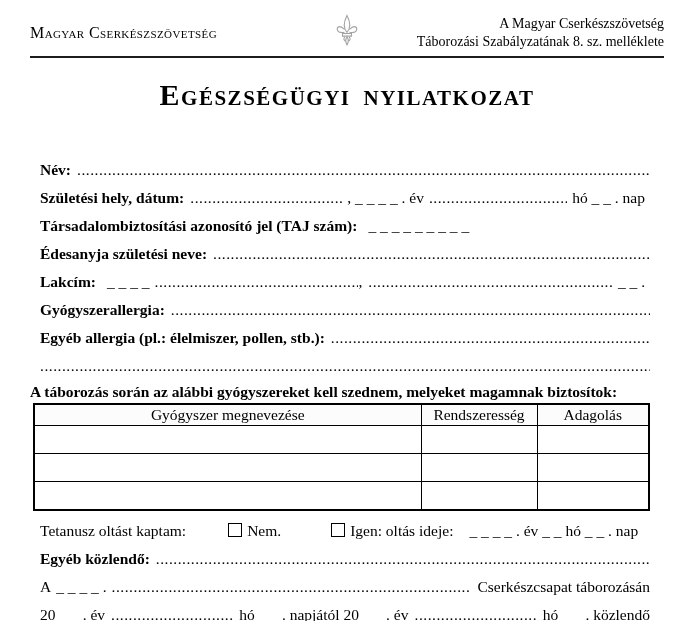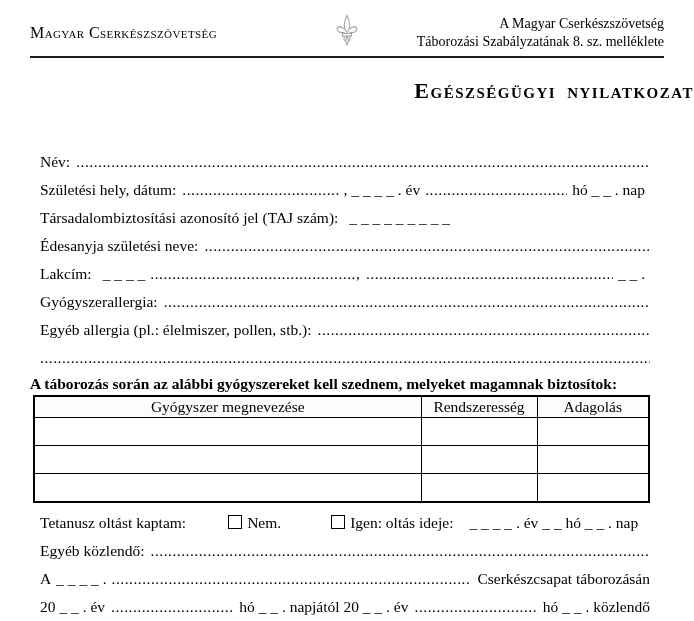--- a/index.html
+++ b/index.html
@@ -14,29 +14,29 @@
   .header-left {
     flex:1; font-variant:small-caps; font-size:16px; letter-spacing:.4px;
     white-space:nowrap;
   }
   .header-logo { width:44px; text-align:center; }
   .header-right { flex:1; text-align:right; font-size:14px; line-height:1.28; }
   .header-rule { border-bottom:2px solid #1c1c1c; margin:2px 30px 0 30px; }
 
   
   .title {
-    text-align:right; font-weight:bold; font-variant:small-caps;
-    font-size:22px; letter-spacing:1.5px; word-spacing:4px; margin-top:20px;
+    text-align:center; font-weight:bold; font-variant:small-caps;
+    font-size:30px; letter-spacing:1.5px; word-spacing:4px; margin-top:20px;
   }
 
   
   .form { margin:48px 44px 0 40px; }
   .line { display:flex; align-items:baseline; line-height:19px; margin-bottom:9px; }
   .label { white-space:nowrap; }
-  .pad { padding-right:6px; }
+  .pad { padding-right:6px;font-weight:bold; }
   .dots { overflow:hidden; white-space:nowrap; letter-spacing:.5px; min-width:0; }
   .blank { white-space:nowrap; margin:0 5px; }
 
   
   .med-intro { margin:0 40px 2px 30px; line-height:19px; white-space:nowrap;font-weight:bold; }
   table.med { border-collapse:collapse; table-layout:fixed; margin-left:33px; width:615px; border:2px solid #000; }
   table.med th, table.med td { border:1px solid #000; font-weight:normal; }
   table.med th { height:20px; text-align:center; padding:0; font-size:15.5px; background:#fcfcfc; }
   table.med td { height:27px; padding:0 4px; }
 

